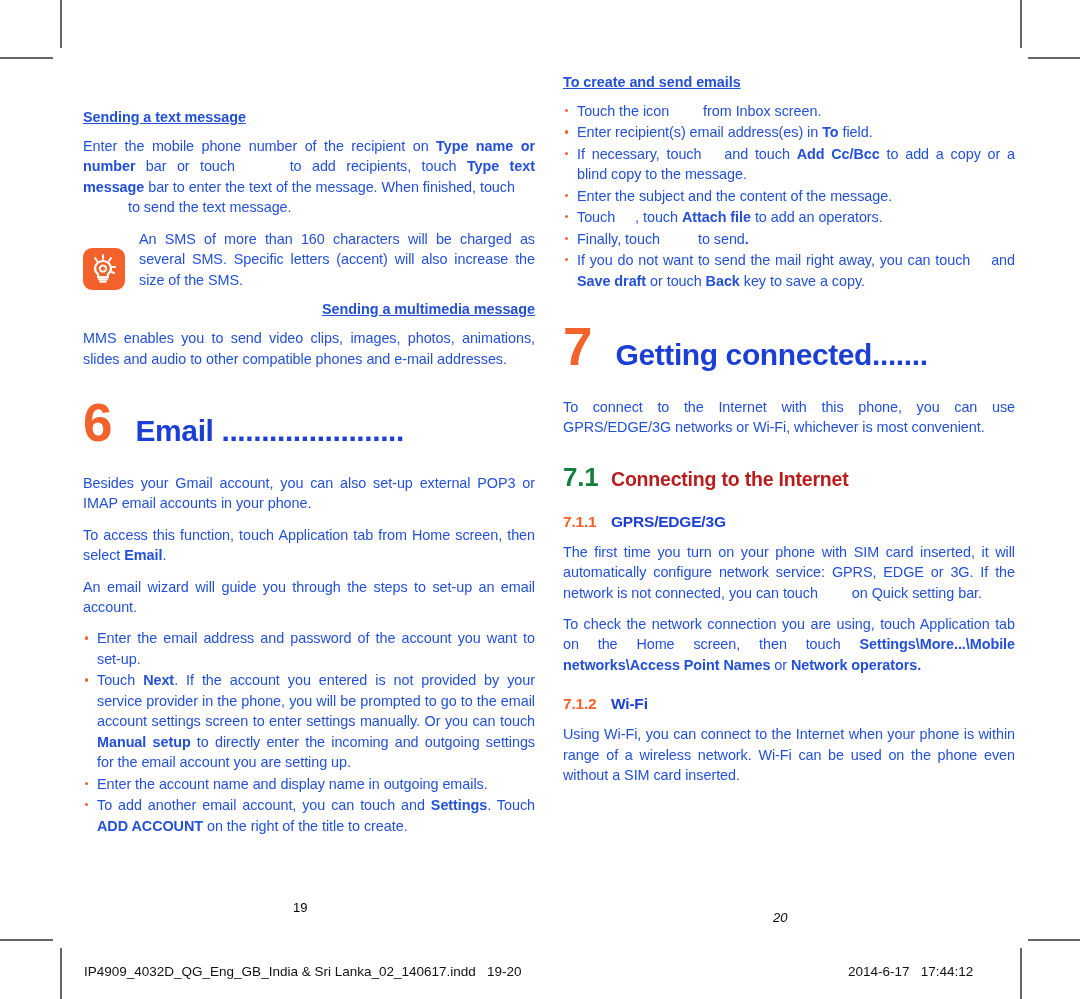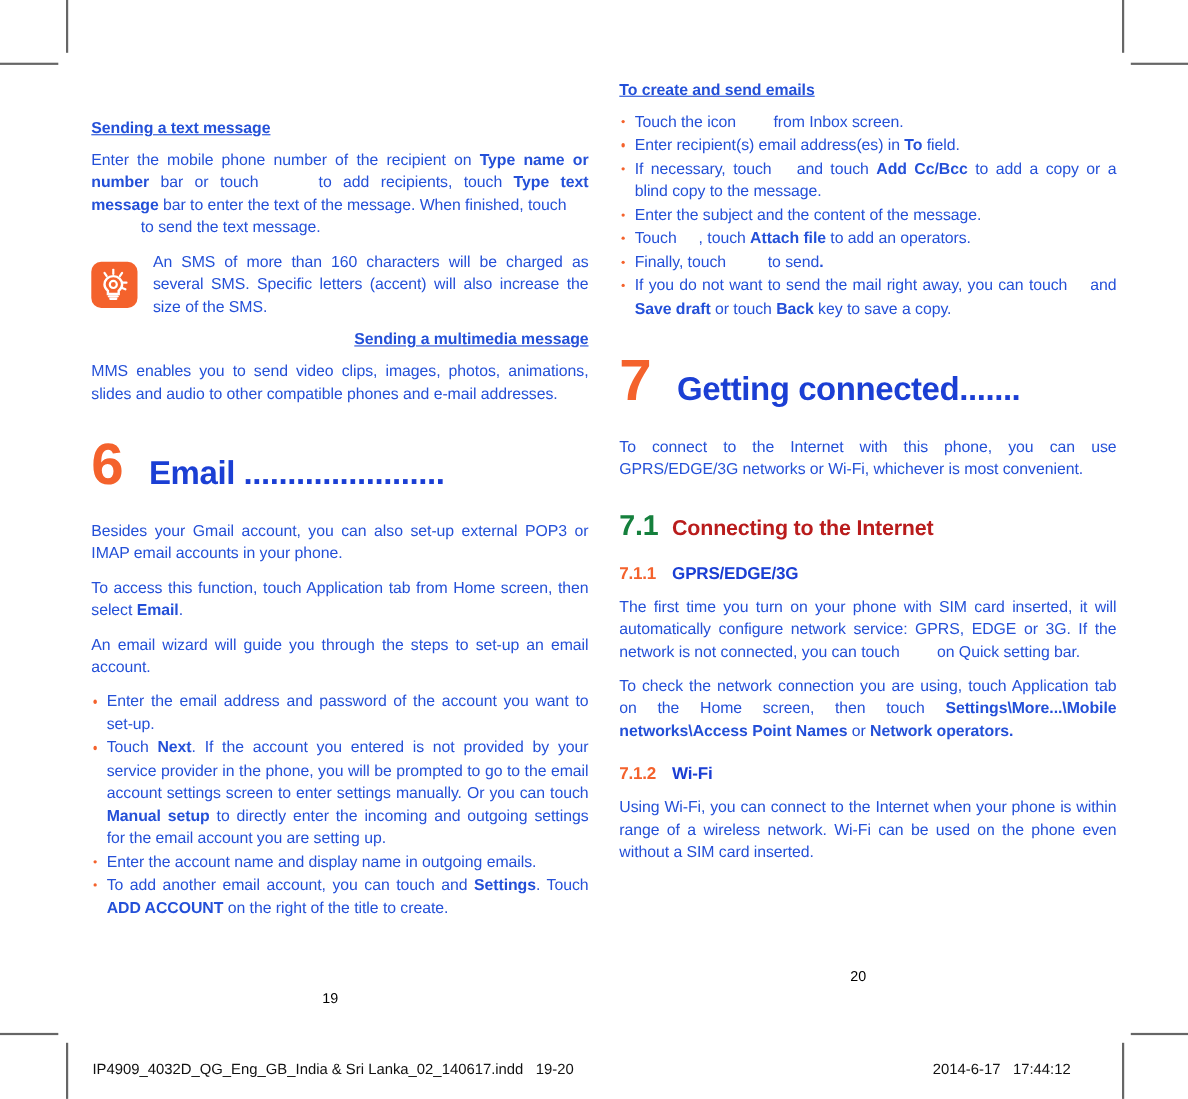--- a/index.html
+++ b/index.html
@@ -103,21 +103,21 @@
     top: 8px;
     width: 3.2px;
     height: 3.2px;
     background: #F4622C;
     border-radius: 50%;
   }
 
   
   .tip-box {
     display: flex;
-    align-items: center;
+    align-items: flex-end;
     margin: 0 0 11px 0;
   }
   .tip-icon {
     flex: 0 0 auto;
     width: 42px;
     height: 42px;
     background: #F4622C;
     border-radius: 9px;
     margin-right: 14px;
     position: relative;
@@ -197,21 +197,21 @@
   }
 
   
   .page-number {
     position: absolute;
     font-size: 13px;
     color: #000000;
     font-family: "Liberation Sans", sans-serif;
   }
   .pn-left  { left: 293px; top: 900px; }
-  .pn-right { left: 773px; top: 880px; }
+  .pn-right { left: 773px; top: 910px; font-style: italic; }
 
   
   .print-footer {
     position: absolute;
     top: 964px;
     font-size: 13.5px;
     color: #111111;
     font-family: "Liberation Sans", sans-serif;
     white-space: pre;
   }

